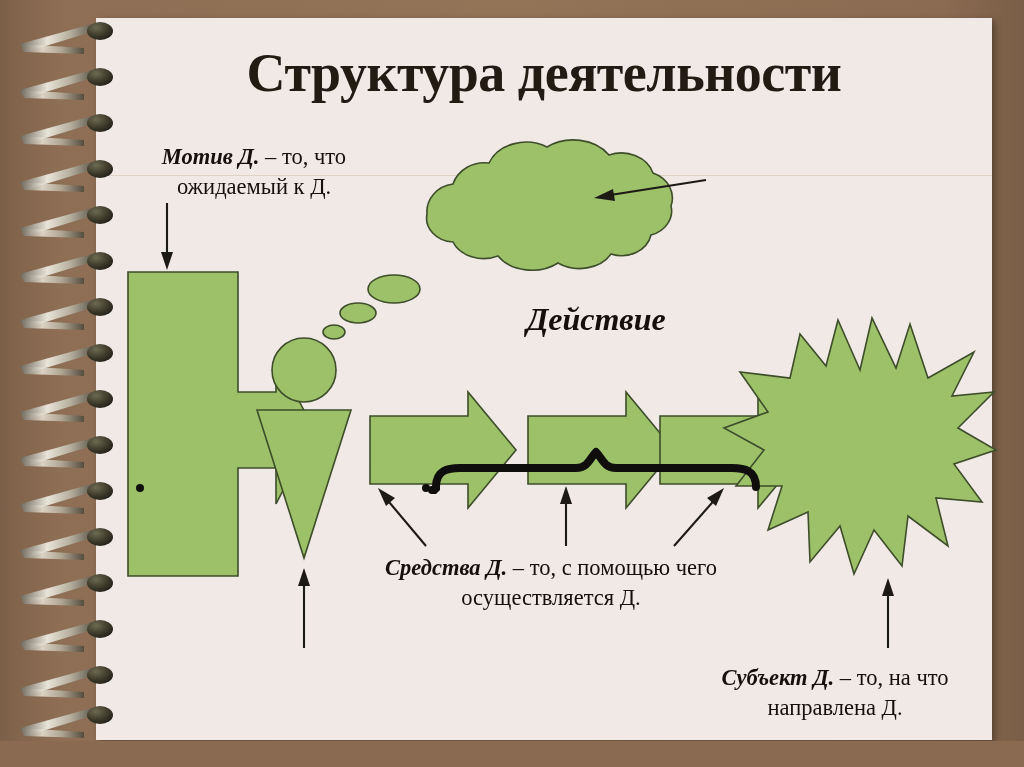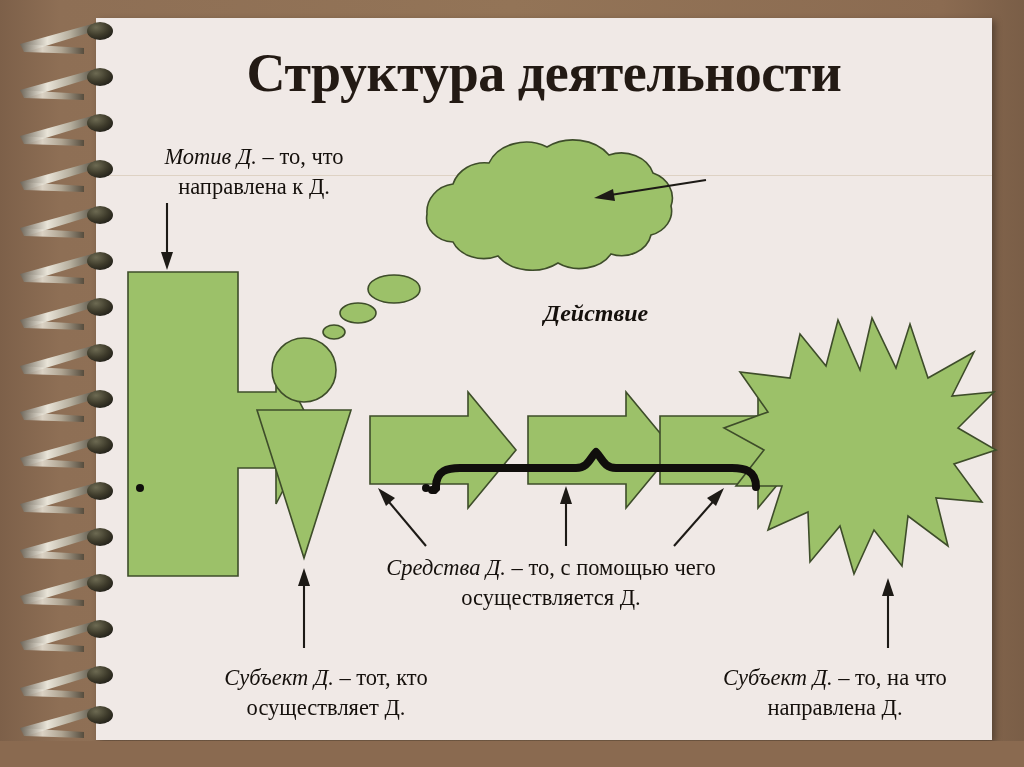--- a/index.html
+++ b/index.html
@@ -89,29 +89,29 @@
   
   .txt {
     position: absolute;
     font-family: "Liberation Serif", "DejaVu Serif", serif;
     font-size: 22.5px;
     line-height: 1.32;
     color: #15100c;
     text-align: center;
   }
   .txt b {
-    font-weight: normal;
+    font-weight: bold;
     font-style: italic;
     margin-top: 32px;
   }
 
   #t-motiv   { left: 18px;  top: 124px; width: 280px; }
   #t-cel     { left: 580px; top: 124px; width: 316px; }
   #t-deistvie{ left: 400px; top: 280px; width: 200px;
-               font-weight: bold; font-style: italic; font-size: 24px; }
+               font-weight: bold; font-style: italic; font-size: 32px; }
   #t-sredstva{ left: 220px; top: 535px; width: 470px; }
   #t-subekt  { left: 60px;  top: 645px; width: 340px; }
   #t-obekt   { left: 582px; top: 645px; width: 314px; }
 
   
   #art {
     position: absolute;
     left: 0;
     top: 0;
     width: 896px;
@@ -222,33 +222,30 @@
         <path class="arwhead" d="M 628 470 L 611 480 L 620 488 Z"></path>
       </g>
 
       <g>
         <line class="arw" x1="792" y1="630" x2="792" y2="570"></line>
         <path class="arwhead" d="M 792 560 L 786 578 L 798 578 Z"></path>
       </g>
     </svg>
 
     <div class="txt" id="t-motiv">
-      <b>Мотив Д.</b><span> – то, что направлена к Д.</span>
+      <b>Мотив Д.</b><span> – то, что ожидаемый к Д.</span>
     </div>
 
 
     <div class="txt" id="t-deistvie">Действие</div>
 
     <div class="txt" id="t-sredstva">
       <b>Средства Д.</b><span> – то, с помощью чего осуществляется Д.</span>
     </div>
 
-    <div class="txt" id="t-subekt">
-      <b>Субъект Д.</b><span> – тот, кто осуществляет Д.</span>
-    </div>
 
     <div class="txt" id="t-obekt">
       <b>Субъект Д.</b><span> – то, на что направлена Д.</span>
     </div>
   </div>
 
   <svg id="spiral" viewBox="0 0 130 767">
     <defs>
       <linearGradient id="wire" x1="0" y1="0" x2="1" y2="0">
         <stop offset="0%" stop-color="#6d665a"></stop>

